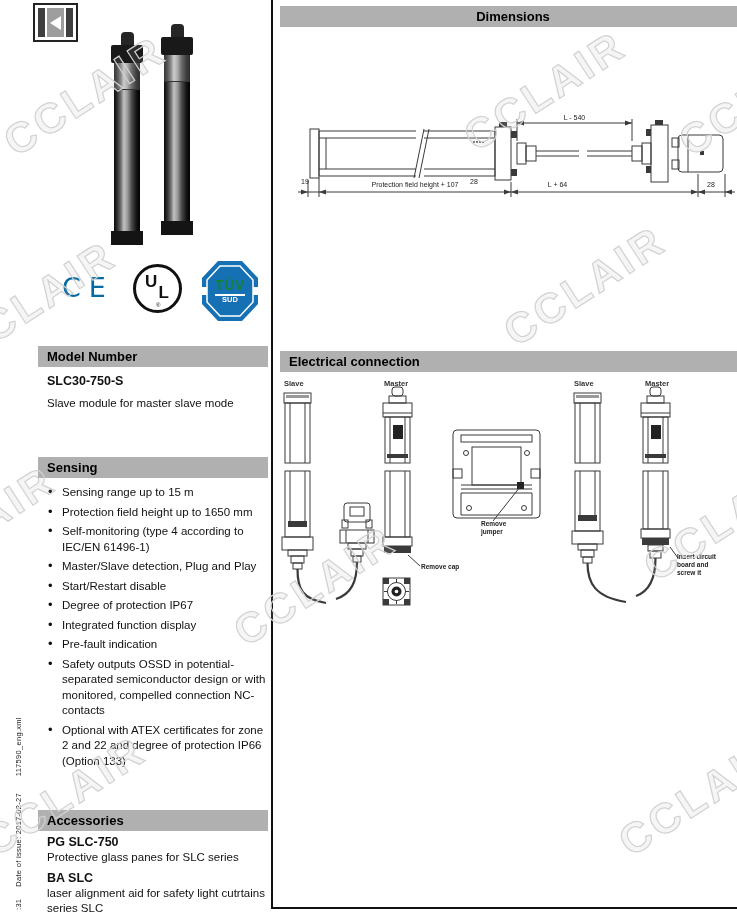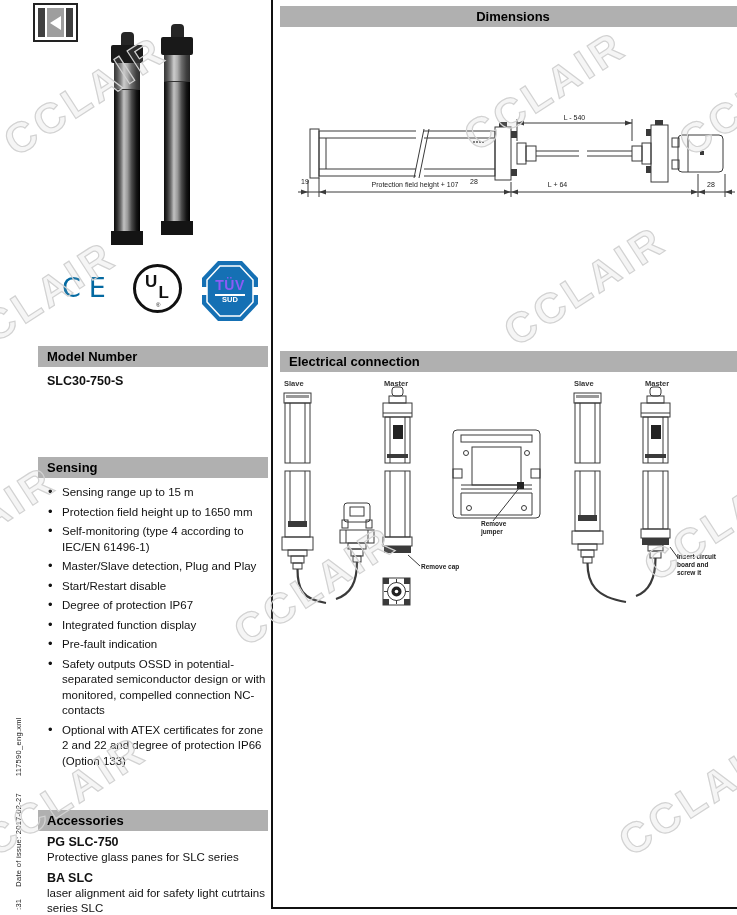--- a/index.html
+++ b/index.html
@@ -42,21 +42,21 @@
 
   
   .ce { position:absolute; left:62px; top:272px; font-size:27px; letter-spacing:8px; color:#0369a1;
         font-family:"DejaVu Sans", sans-serif; }
   .ul { position:absolute; left:133px; top:264px; width:49px; height:49px; border:3px solid #111;
         border-radius:50%; background:#fff; }
   .ul .u { position:absolute; left:9px; top:5px; font-weight:bold; font-size:17px; }
   .ul .l { position:absolute; right:10px; top:16px; font-weight:bold; font-size:17px; }
   .ul .reg { position:absolute; left:20px; bottom:2px; font-size:6px; }
   .tuv { position:absolute; left:202px; top:261px; width:56px; height:60px; }
-  .tuv .t1 { position:absolute; left:0; right:0; top:16px; text-align:center; color:#8b5cf6; font-weight:bold;
+  .tuv .t1 { position:absolute; left:0; right:0; top:16px; text-align:center; color:#15803d; font-weight:bold;
              font-size:14px; letter-spacing:0.5px; }
   .tuv .t1 span { border-bottom:2px solid #fff; padding-bottom:1px; }
   .tuv .t2 { position:absolute; left:0; right:0; top:34px; text-align:center; color:#fff; font-size:7.5px; font-weight:bold; }
 
   
   .bold12 { position:absolute; font-size:12.5px; font-weight:bold; }
   .body11 { position:absolute; font-size:11.5px; line-height:15px; color:#111; }
   .featlist { position:absolute; left:47px; top:485px; width:223px; font-size:11.5px; line-height:15.5px; }
   .feat { position:relative; padding-left:15px; margin-bottom:4px; }
   .feat::before { content:"\2022"; position:absolute; left:1px; top:-1px; font-size:13px; }
@@ -120,20 +120,21 @@
       <polygon points="18,5 38,5 51,19 51,41 38,55 18,55 5,41 5,19" fill="none" stroke="#ffffff" stroke-width="1.5"></polygon>
       <rect x="0" y="26" width="5" height="8" fill="#ffffff"></rect>
       <rect x="51" y="26" width="5" height="8" fill="#ffffff"></rect>
     </svg>
     <div class="t1"><span>TÜV</span></div>
     <div class="t2">SÜD</div>
   </div>
 
   <div class="hbar" style="left:38px;top:346px;width:230px;">Model Number</div>
   <div class="bold12" style="left:47px;top:374px;">SLC30-750-S</div>
+  <div class="body11" style="left:47px;top:396px;width:220px;">Slave module for master slave mode</div>
 
   <div class="hbar" style="left:38px;top:457px;width:230px;">Sensing</div>
   <div class="featlist">
     <div class="feat">Sensing range up to 15 m</div>
     <div class="feat">Protection field height up to 1650 mm</div>
     <div class="feat">Self-monitoring (type 4 according to IEC/EN 61496-1)</div>
     <div class="feat">Master/Slave detection, Plug and Play</div>
     <div class="feat">Start/Restart disable</div>
     <div class="feat">Degree of protection IP67</div>
     <div class="feat">Integrated function display</div>

